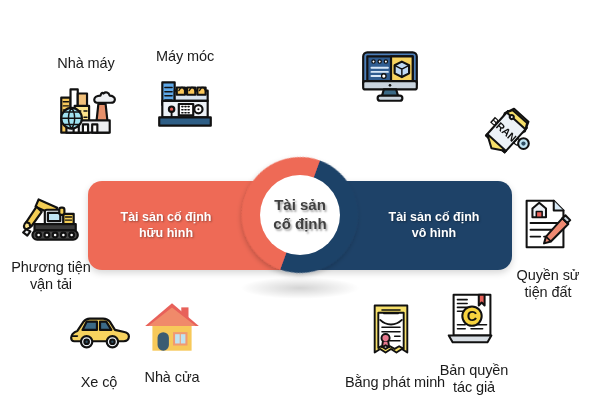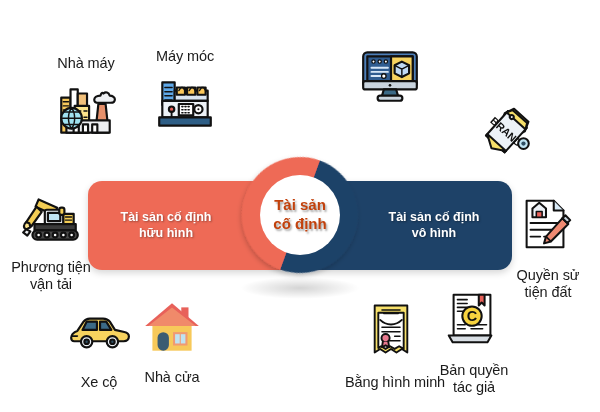--- a/index.html
+++ b/index.html
@@ -113,21 +113,21 @@
     left: 0;
     top: 0;
     width: 136px;
     height: 136px;
     display: flex;
     align-items: center;
     justify-content: center;
     text-align: center;
     font-size: 15px;
     font-weight: bold;
-    color: #c2410c;
+    color: #404040;
     line-height: 1.25;
     white-space: pre-line;
     text-shadow: 1.5px 1.5px 2px rgba(0,0,0,.35);
     pointer-events: none;
   }
 </style>
 </head>
 <body>
 
 <div id="canvas">
@@ -355,16 +355,16 @@
           <path d="M14 6h36v52l-6-4-6 4-6-4-6 4-6-4-6 4z" fill="#F7E06A"></path>
           <path d="M18 14h28v40l-5-3-5 3-5-3-5 3-5-3-3 2z" fill="#fff"></path>
           <path d="M22 11h20M24 15h16" stroke-width="1.6"></path>
           <path d="M20 22c4 4 8 5 12 5s8-1 12-5" stroke-width="2" fill="none"></path>
           <path d="M22 30h20M22 35h20M22 40h8M36 40h6M30 45h12" stroke-width="1.6"></path>
           <circle cx="26" cy="42" r="4.5" fill="#E8798E"></circle>
           <path d="M23 46l-1 6 4-2 4 2-1-6" fill="#E8798E"></path>
         </g>
       </svg>
     </span>
-    <span class="caption">Bằng hình minh</span>
+    <span class="caption">Bằng phát minh</span>
   </div>
 
 </div>
 
 </body></html>

